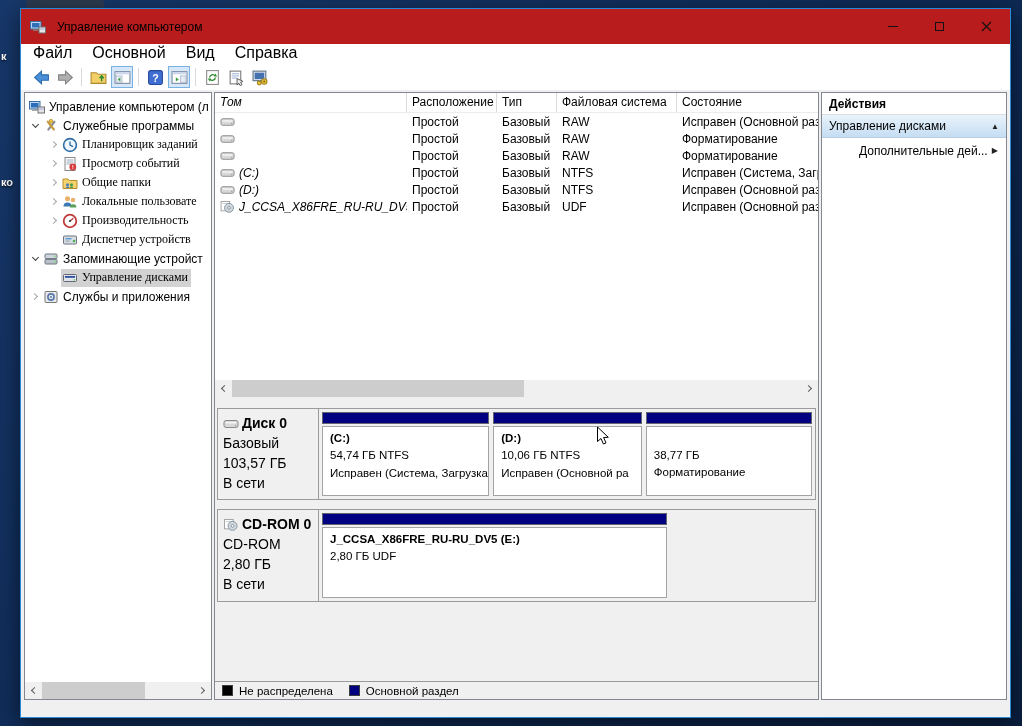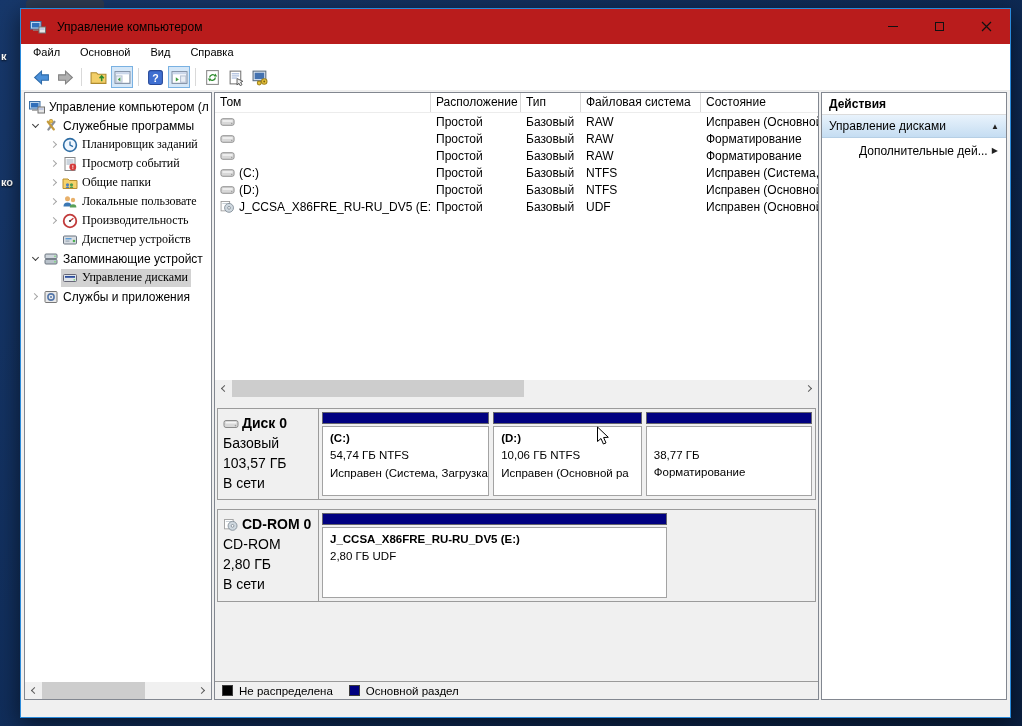--- a/index.html
+++ b/index.html
@@ -18,21 +18,21 @@
     background:#fff; border:1px solid #2a8ada; box-shadow:0 6px 22px rgba(0,0,0,.55);
     display:flex; flex-direction:column;
   }
   .titlebar { height:35px; flex:none; display:flex; align-items:center; padding-left:9px; background:#b91c1c; }
   .title-text { font-size:12px; margin-left:7px; }
   .controls { margin-left:auto; display:flex; height:100%; }
   .ctrl { width:47px; height:100%; display:flex; align-items:center; justify-content:center; }
   .glyph-min { width:10px; border-top:1px solid #111; display:block; }
   .glyph-max { width:9px; height:9px; border:1px solid #111; display:block; }
 
-  .menubar { height:20px; flex:none; display:flex; align-items:flex-start; padding-left:2px; font-size:11px; }
+  .menubar { height:20px; flex:none; display:flex; align-items:flex-end; padding-left:2px; font-size:16px; }
   .menu-item { padding:2px 10px; }
   .toolbar { height:27px; flex:none; display:flex; align-items:center; padding-left:8px; border-bottom:1px solid #ededed; }
   .tb-btn { width:22px; height:22px; display:flex; align-items:center; justify-content:center; margin:0 1px; border:1px solid transparent; }
   .tb-btn.hl { background:#d5e7f8; border:1px solid #79b1e2; }
   .tb-sep { width:1px; height:18px; background:#d9d9d9; margin:0 4px; }
   .tb-btn svg { width:17px; height:17px; }
 
   .content { flex:1; min-height:0; background:#f0f0f0; display:flex; gap:2px; padding:1px 3px 0 3px; }
   .statusstrip { height:17px; flex:none; background:#f0f0f0; }
   .pane { background:#fff; border:1px solid #828790; }
@@ -58,21 +58,21 @@
   .hs-arrow.left i  { transform:rotate(135deg); margin-left:2px; }
   .hs-arrow.right i { transform:rotate(-45deg); margin-right:2px; }
   .hs-track { flex:1; position:relative; }
   .hs-thumb { position:absolute; top:0; height:17px; background:#cdcdcd; }
 
   
   .main-pane { flex:1; min-width:0; display:flex; flex-direction:column; }
   .vol-table { height:287px; flex:none; display:flex; flex-direction:column; font-size:12px; overflow:hidden; }
   .vt-header { height:20px; flex:none; display:flex; border-bottom:1px solid #ececec; }
   .vt-h { padding:2px 5px; border-right:1px solid #d9d9d9; white-space:nowrap; overflow:hidden; flex:none; }
-  .c-vol{ width:216px; } .c-loc{ width:90px; } .c-type{ width:60px; } .c-fs{ width:120px; }
+  .c-vol{ width:192px;font-style:italic; } .c-loc{ width:90px; } .c-type{ width:60px; } .c-fs{ width:120px; }
   .c-status{ flex:1 1 auto; min-width:0; border-right:none; }
   .vt-row { height:17px; flex:none; display:flex; align-items:center; }
   .vt-cell { padding:0 5px; white-space:nowrap; overflow:hidden; flex:none; }
   .name-cell { display:flex; align-items:center; gap:4px; }
   .row-icon { width:15px; height:12px; flex:none; }
   .vt-fill { flex:1; }
 
   
   .disk-area { flex:1; min-height:0; background:#f0f0f0; padding:11px 2px 0 2px; overflow:hidden; }
   .disk-row { display:flex; border:1px solid #9b9b9b; background:#f0f0f0; }

